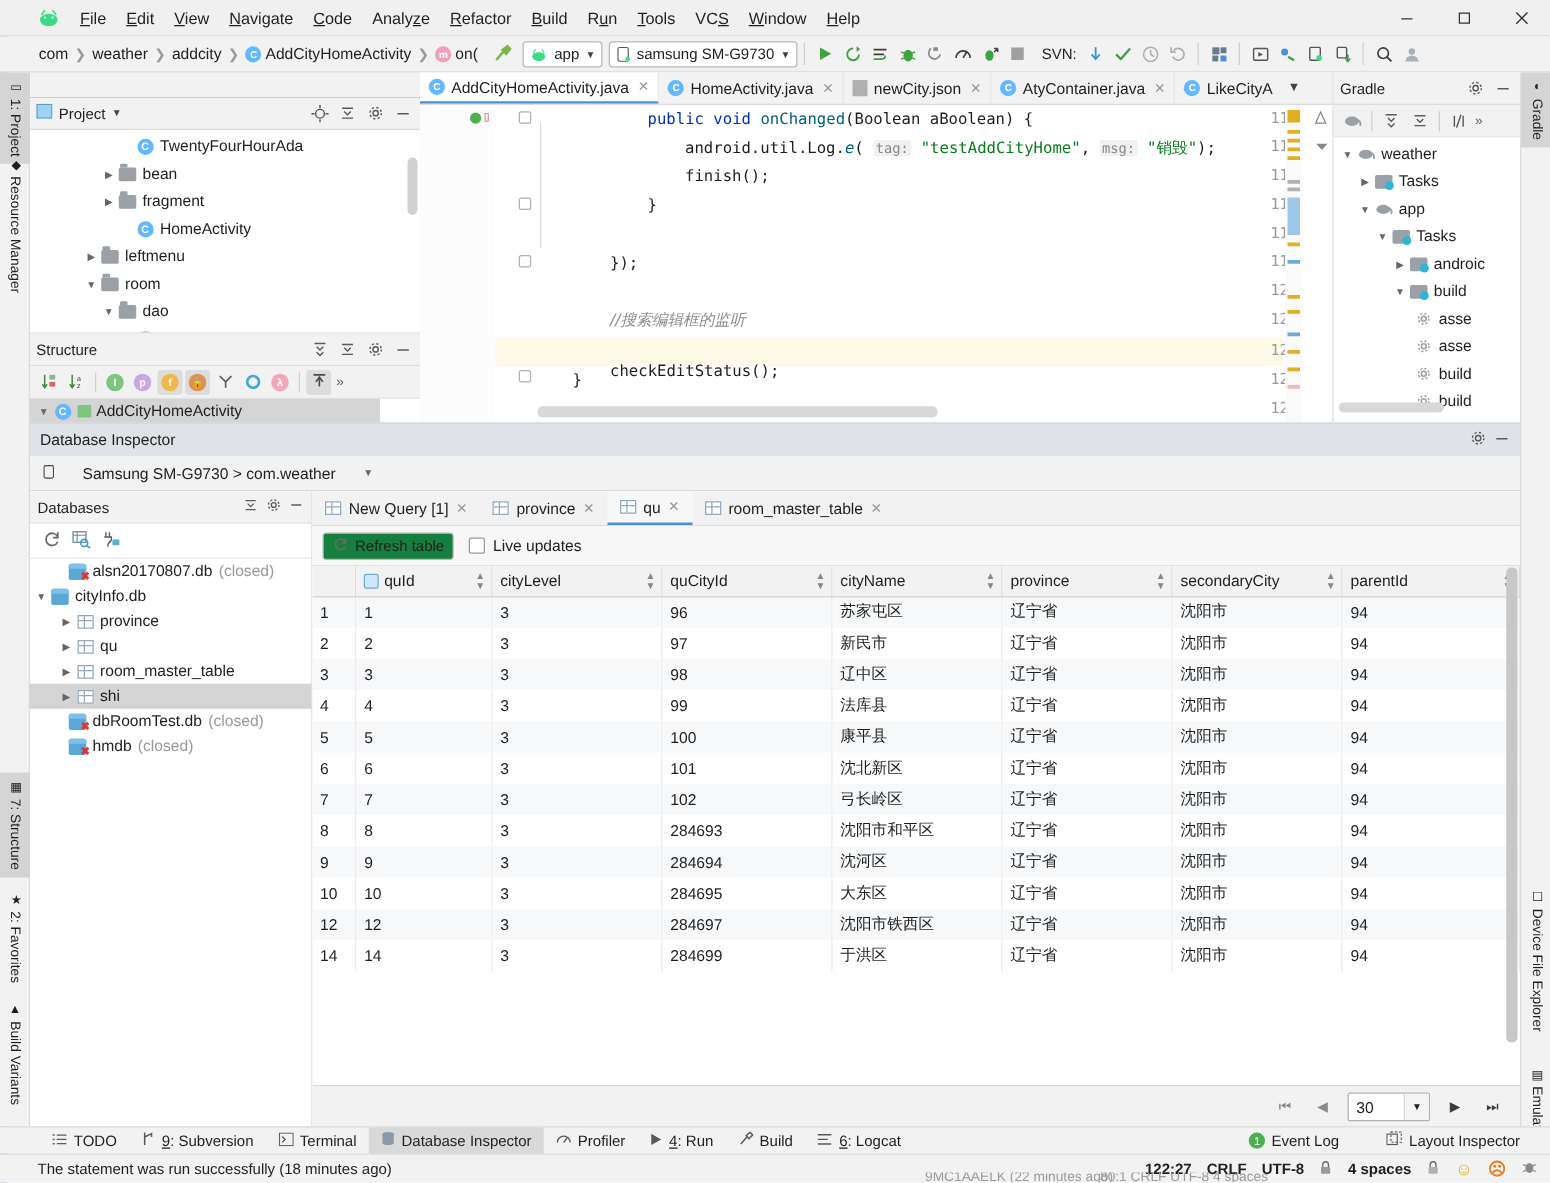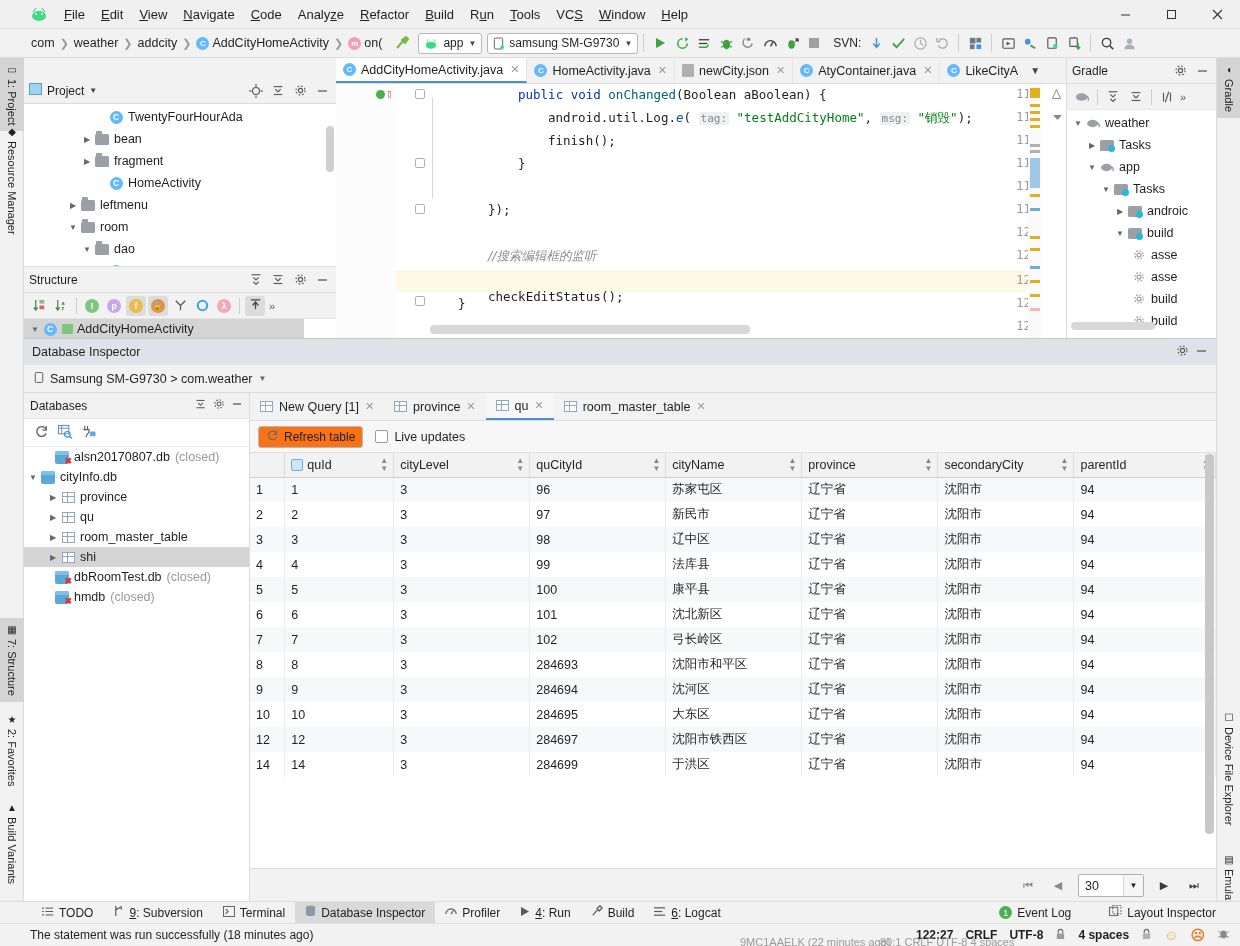--- a/index.html
+++ b/index.html
@@ -116,41 +116,41 @@
   
   .gradlepanel{ position:absolute; left:1066px; top:58px; width:150px; height:280px; background:#fff; border-left:1px solid #dcdcdc;}
   .gtools{ height:26px; display:flex; align-items:center; gap:3px; padding:0 5px; background:#f2f2f2; border-bottom:1px solid #e5e5e5;}
   .gfolder{ width:14px;height:11px;background:#9aa0a6;border-radius:1.5px;position:relative;}
   .gfolder:after{content:"";position:absolute;right:-1px;bottom:-1px;width:7px;height:7px;border-radius:50%;background:#29b6d8;}
 
   
   .dbi{ position:absolute; left:24px; top:338px; width:1192px; height:563px; background:#fff; border-top:1px solid #c9c9c9;}
   .dbi-hdr{ height:26px; background:#dfe3e8; display:flex; align-items:center; padding:0 8px; font-size:12.5px; }
   .dbi-hdr .r{ margin-left:auto; display:flex; gap:6px; color:#5a5a5a;}
-  .dbi-dev{ height:28px; background:#f2f2f2; display:flex; align-items:center; padding:3px 10px; gap:6px; font-size:12.5px; border-bottom:1px solid #dcdcdc;}
+  .dbi-dev{ height:28px; background:#f2f2f2; display:flex; align-items:center; padding:3px 10px; gap:22px; font-size:12.5px; border-bottom:1px solid #dcdcdc;}
   .dbi-body{ display:flex; height:509px;}
   .dblist{ width:226px; border-right:1px solid #dcdcdc; background:#fff;}
   .dblist-hdr{ height:26px; background:#f2f2f2; display:flex; align-items:center; padding:0 6px; font-size:12px; border-bottom:1px solid #e5e5e5;}
   .dblist-tools{ height:28px; display:flex; align-items:center; gap:8px; padding:0 10px; border-bottom:1px solid #e9e9e9;}
   .dbicon{ width:14px;height:13px;background:#5aa8d8;border-radius:2px; position:relative;}
   .dbicon:before{content:"";position:absolute;left:0;top:0;width:14px;height:4px;background:#7fc0e8;border-radius:2px 2px 0 0;}
   .xm{ position:absolute; right:-3px; bottom:-2px; color:#d33; font-size:9px; font-weight:bold;}
   .tblicon{ width:13px;height:11px; border:1.3px solid #8fa8c0; background:#fff; position:relative;}
   .tblicon:before{content:"";position:absolute;left:0;top:3px;width:100%;height:1px;background:#8fa8c0;}
   .tblicon:after{content:"";position:absolute;left:4px;top:0;width:1px;height:100%;background:#8fa8c0;}
   .dbtree .trow{ height:20px; font-size:12.5px;}
   .closed{ color:#999;}
 
   .dbmain{ flex:1; display:flex; flex-direction:column; background:#fff;}
   .dbtabs{ height:28px; background:#f2f2f2; display:flex; align-items:stretch; border-bottom:1px solid #dcdcdc;}
   .dbtab{ display:flex; align-items:center; gap:6px; padding:0 10px; font-size:12.5px; white-space:nowrap;}
   .dbtab.sel{ border-bottom:2px solid #4a90d9; background:#f7f7f7;}
   .dbtab .x{ color:#9a9a9a; font-size:11px;}
   .dbctl{ height:32px; display:flex; align-items:center; gap:12px; padding:0 8px; background:#f7f7f7; border-bottom:1px solid #e0e0e0;}
-  .rbtn{ height:22px; border:1px solid #b8b8b8; background:#f97316; border-radius:3px; display:flex; align-items:center; gap:5px; padding:0 7px; font-size:12px;}
+  .rbtn{ height:22px; border:1px solid #b8b8b8; background:#15803d; border-radius:3px; display:flex; align-items:center; gap:5px; padding:0 7px; font-size:12px;}
   .chk{ display:flex;align-items:center;gap:6px; font-size:12.5px;}
   .cbox{ width:13px;height:13px;border:1px solid #9a9a9a; background:#fff; border-radius:2px;}
 
   table.grid{ border-collapse:collapse; width:100%; font-size:12.5px; table-layout:fixed;}
   table.grid th{
     background:#f2f2f2; font-weight:normal; text-align:left; height:24px;
     border-right:1px solid #dcdcdc; border-bottom:1px solid #cfcfcf; padding:0 6px;
     position:relative; color:#1f1f1f;
   }
   table.grid th .sortarr{ position:absolute; right:5px; top:50%; transform:translateY(-50%); color:#888; font-size:8px; line-height:1.0;}

